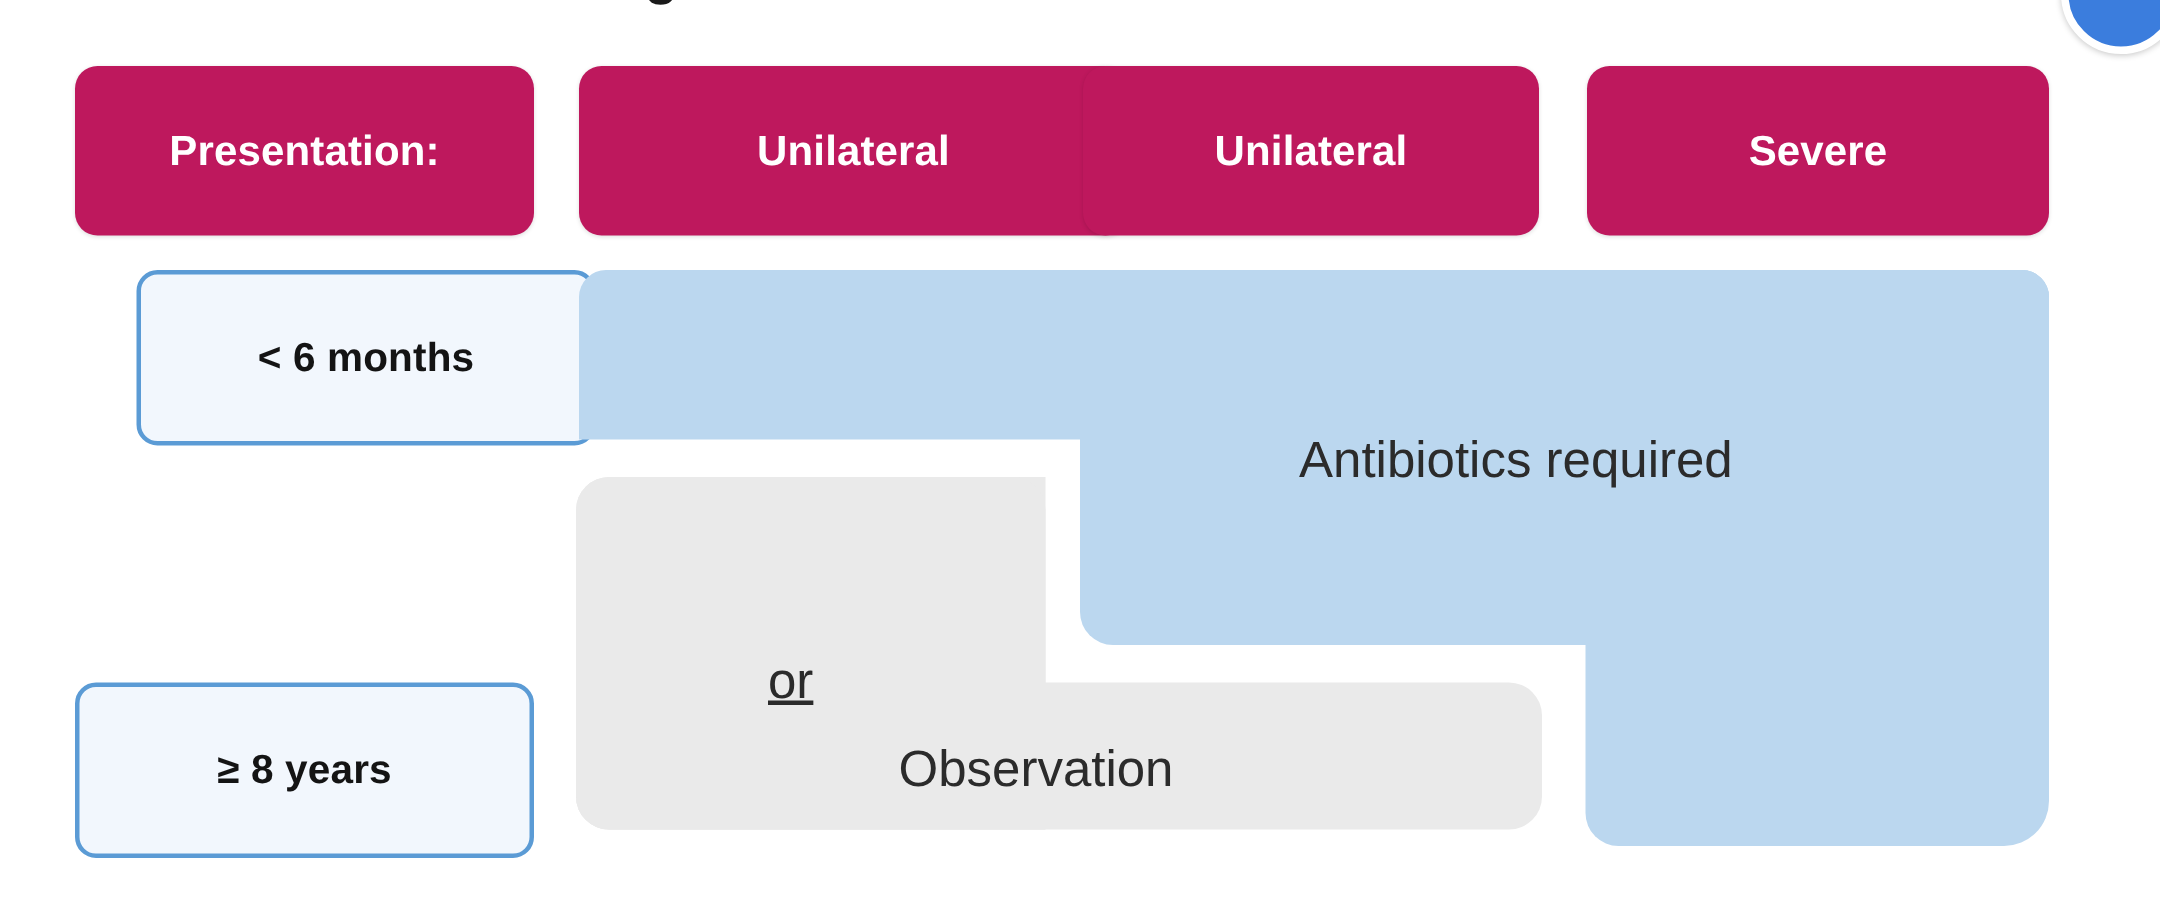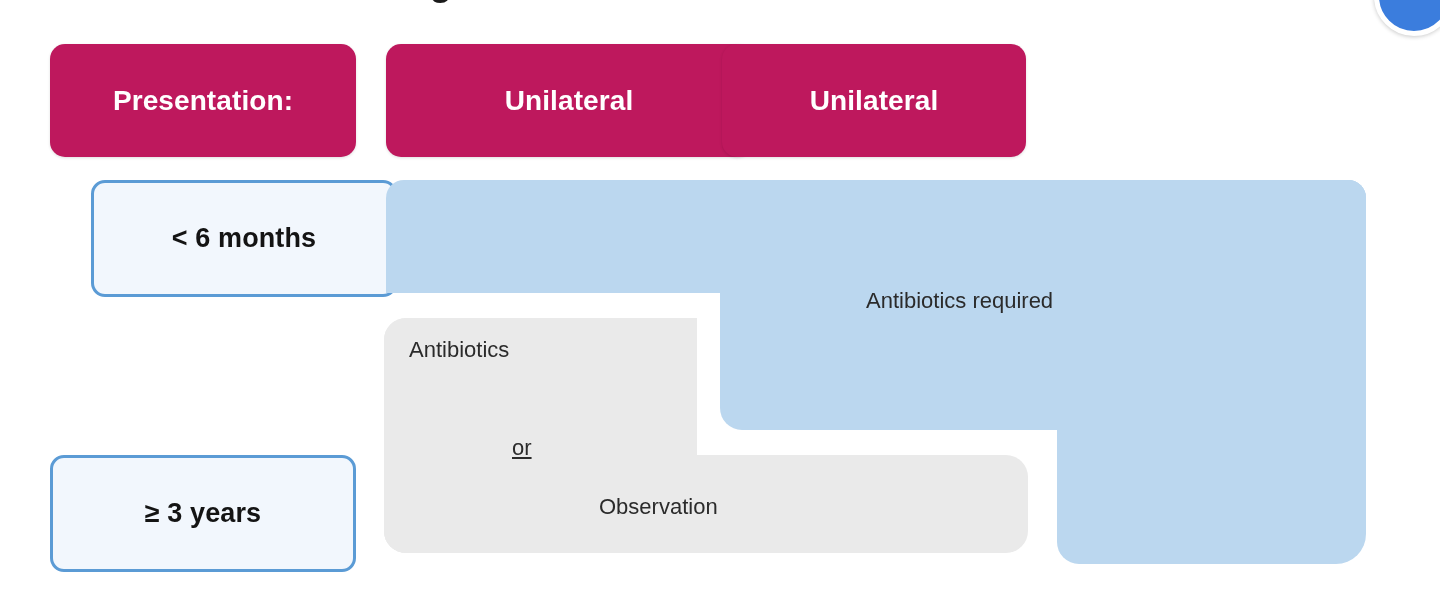--- a/index.html
+++ b/index.html
@@ -130,51 +130,51 @@
     left: 384px; top: 318px;
     width: 313px; height: 235px;
     background: #EAEAEA;
     border-radius: 22px 0 0 22px;
   }
 
   
   .lbl {
     position: absolute;
     color: #2b2b2b;
-    font-size: 22px;
+    font-size: 34px;
     font-weight: 400;
     white-space: nowrap;
   }
   .lbl-abx-req { left: 866px; top: 288px; }
   .lbl-abx     { left: 409px; top: 337px; }
   .lbl-or      { left: 512px; top: 435px; text-decoration: underline; }
   .lbl-obs     { left: 599px; top: 494px; }
 </style>
 </head>
 <body>
 
 <div id="root">
 
   <div class="title-clip">Initial Management of Otitis Media: Severe vs Nonsevere</div>
 
   <div class="badge"></div>
 
   <div class="hdr hdr-0">Presentation:</div>
   <div class="hdr hdr-1">Unilateral</div>
   <div class="hdr hdr-2">Unilateral</div>
+  <div class="hdr hdr-3">Severe</div>
 
   <div class="age age-0">&lt; 6 months</div>
-  <div class="age age-2">≥ 3 years</div>
+  <div class="age age-2">≥ 8 years</div>
 
   <div class="blue-a"></div>
   <div class="blue-b"></div>
   <div class="blue-c"></div>
 
   <div class="gray-c"></div>
   <div class="gray-a"></div>
   <div class="gray-b"></div>
 
   <div class="lbl lbl-abx-req">Antibiotics required</div>
-  <div class="lbl lbl-abx">Antibiotics</div>
   <div class="lbl lbl-or">or</div>
   <div class="lbl lbl-obs">Observation</div>
 
 </div>
 
 </body></html>

